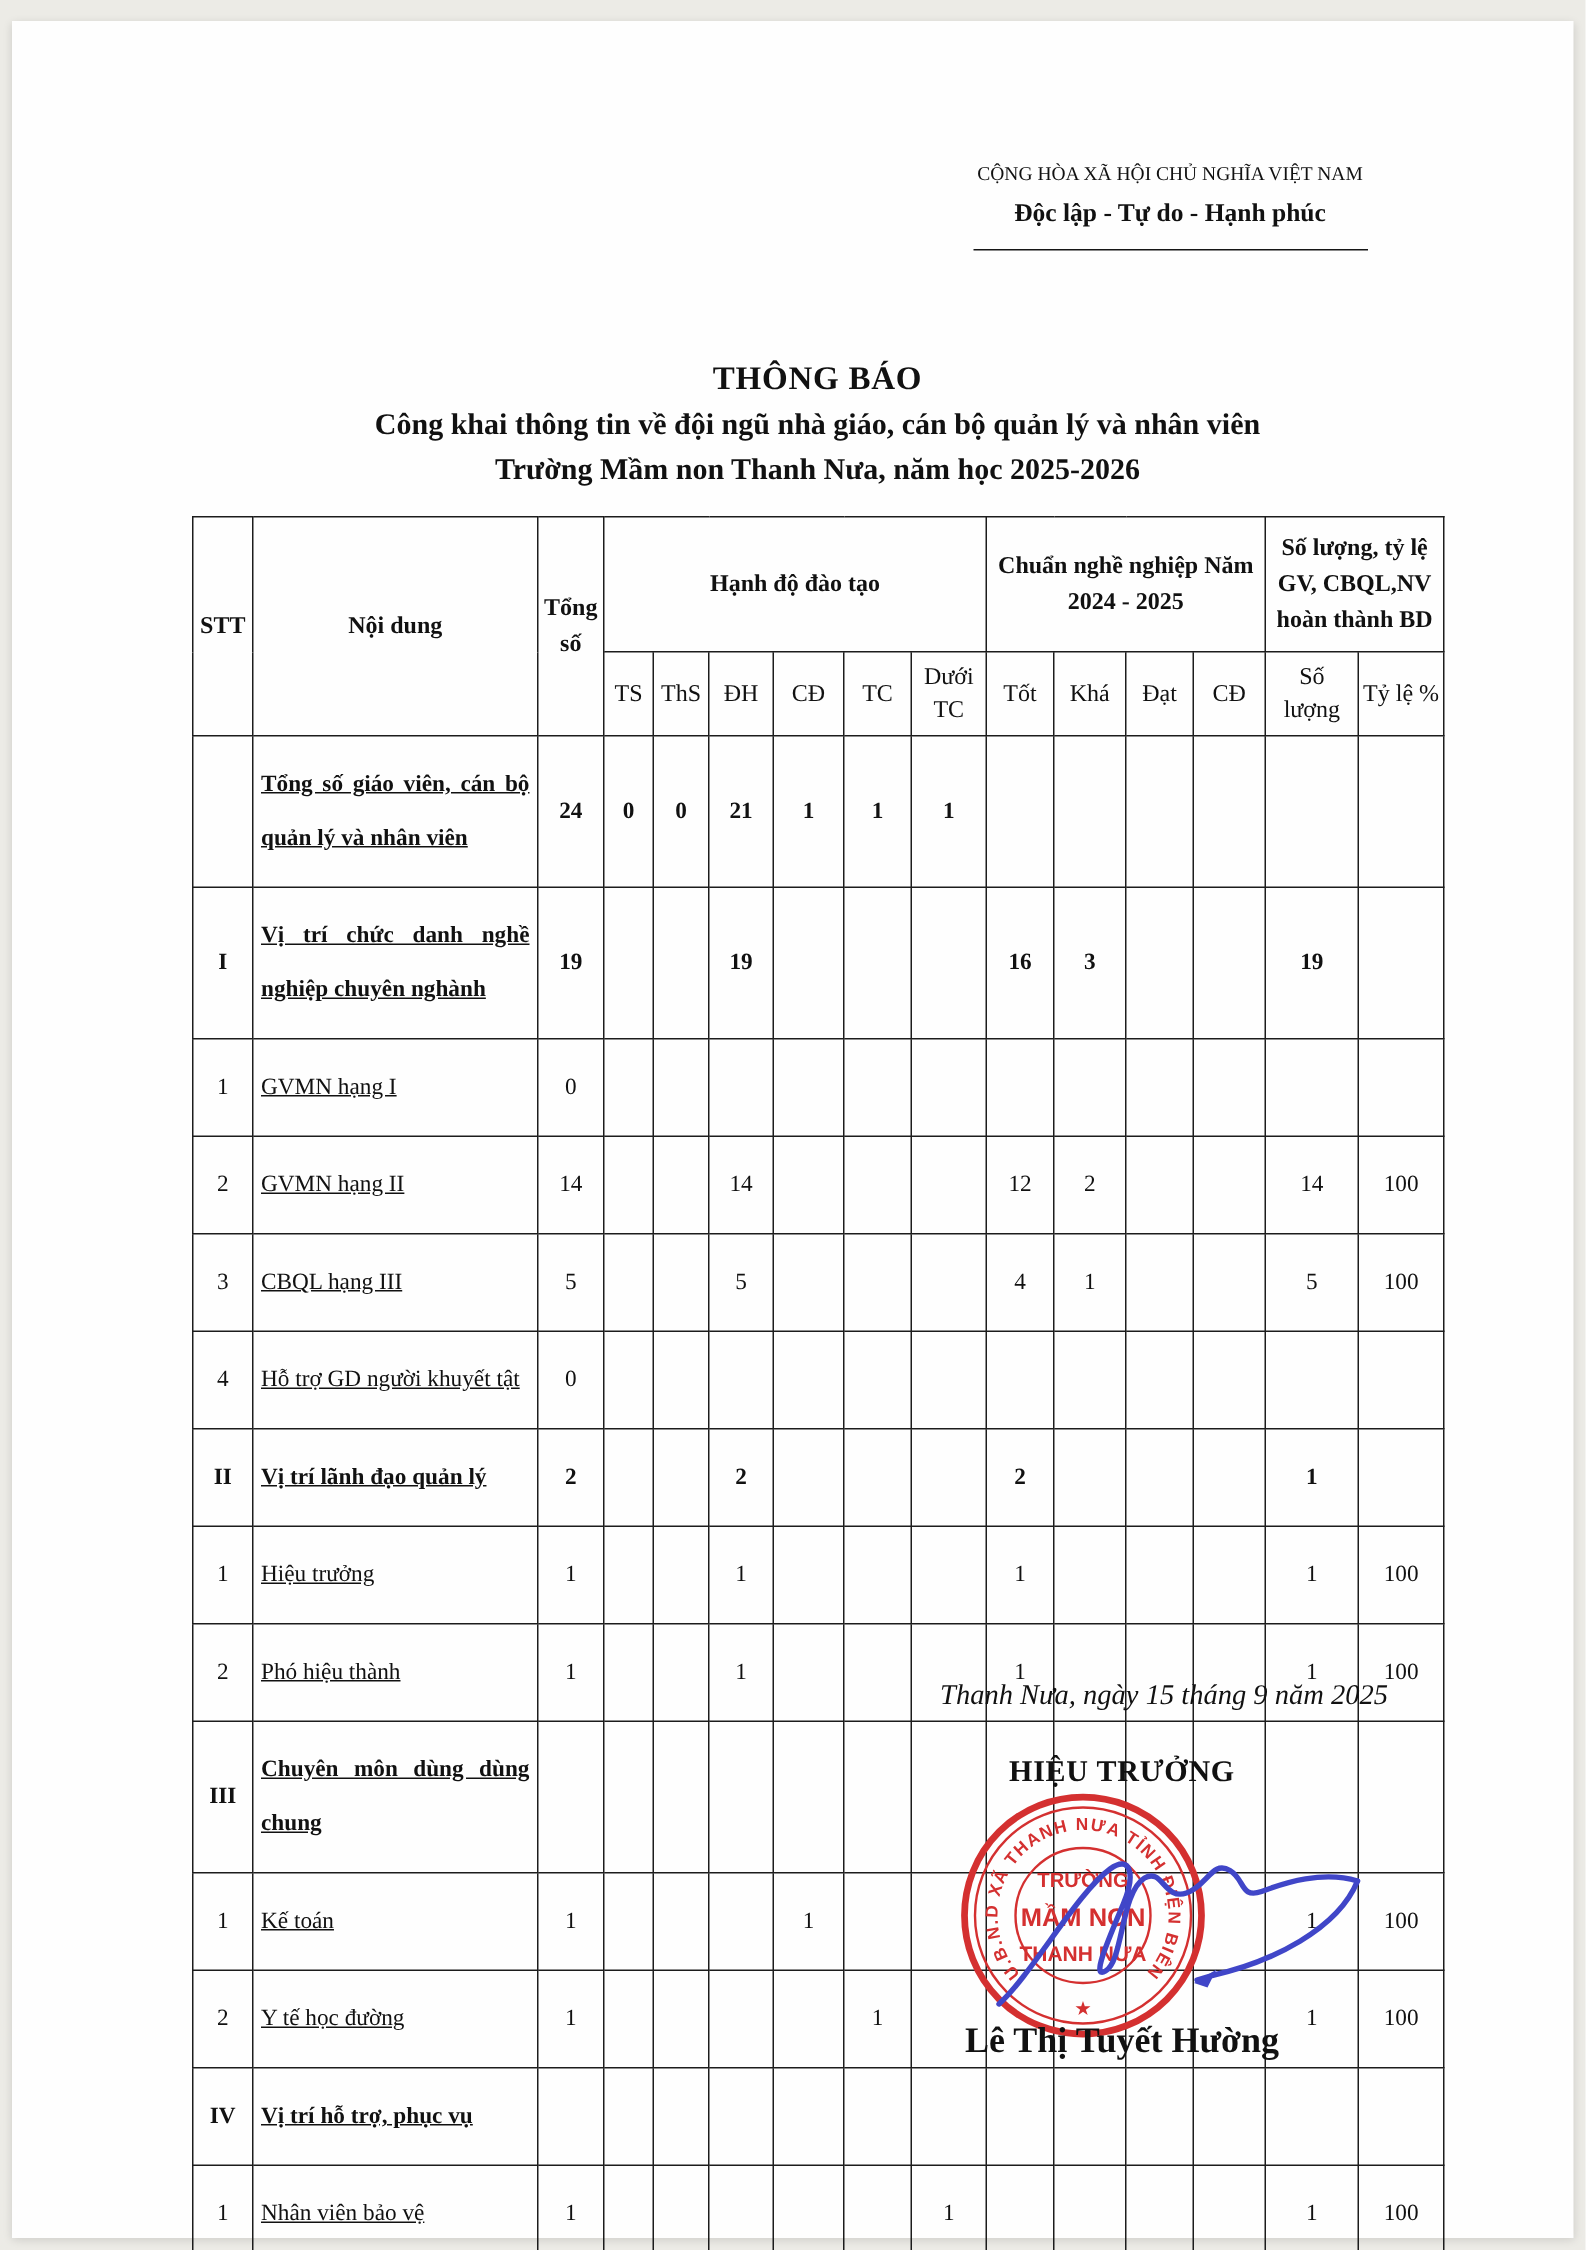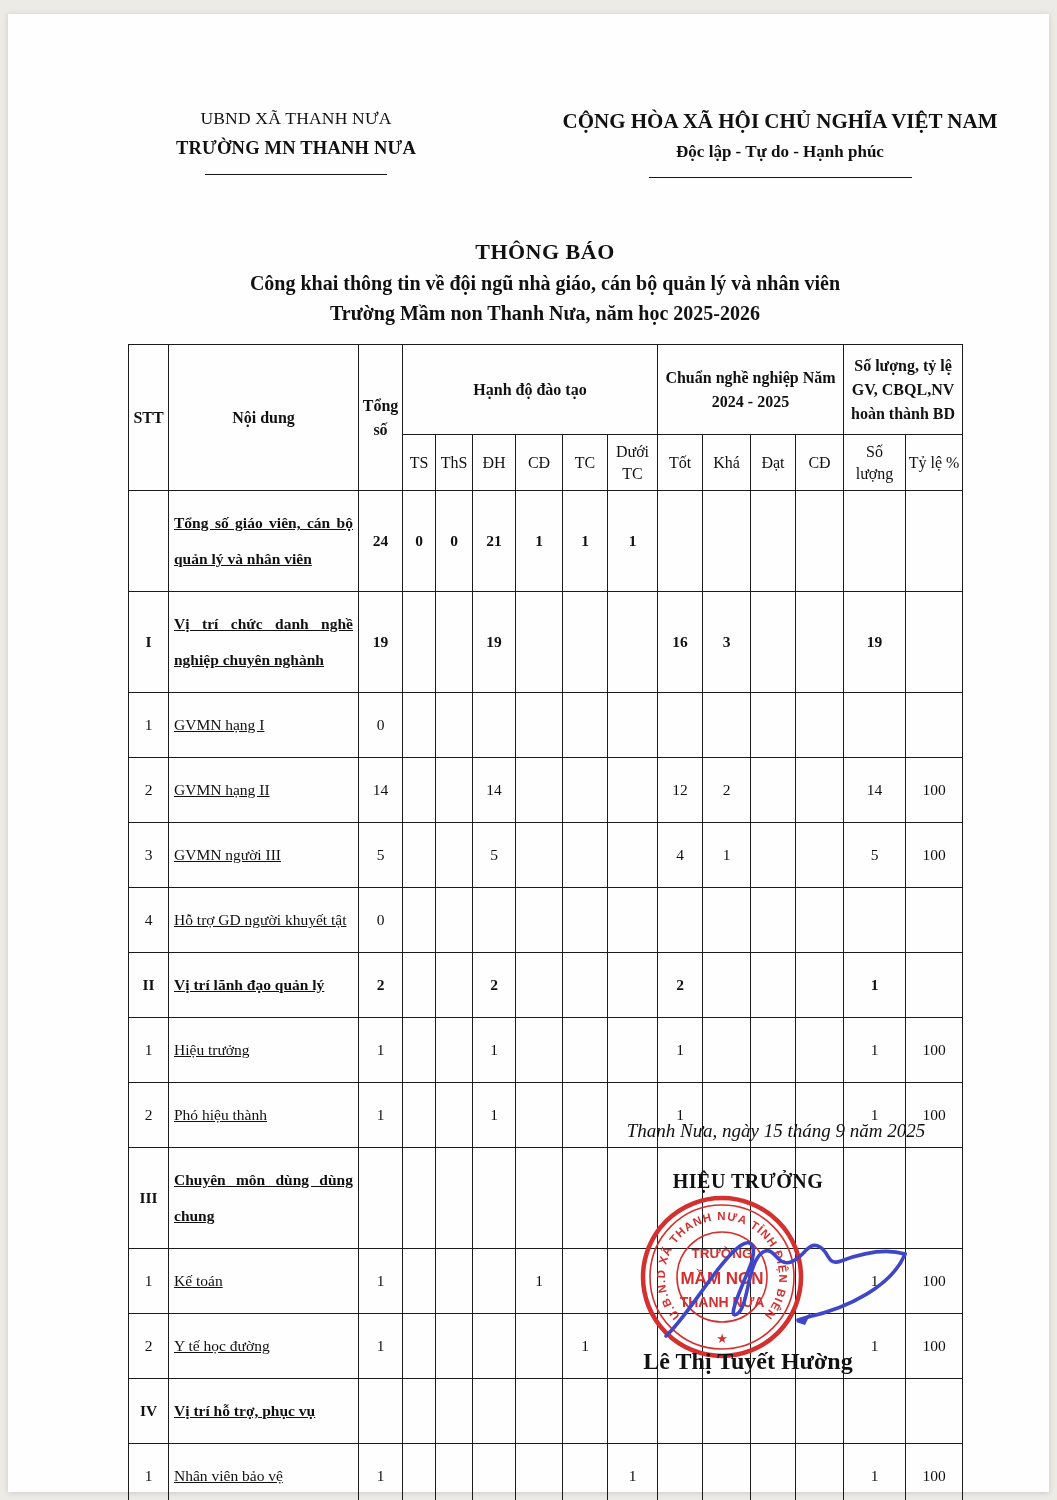--- a/index.html
+++ b/index.html
@@ -11,21 +11,21 @@
   .page{
     position:absolute;left:8px;top:14px;width:1041px;height:1478px;
     background:#fefefe;box-shadow:0 1px 6px rgba(0,0,0,.14);
   }
   
   .hdr{position:absolute;top:94px;text-align:center;line-height:1.25;}
   .hdr-left{left:93px;width:390px;}
   .hdr-right{left:552px;width:440px;}
   .h-l1{font-size:17.5px;letter-spacing:.2px;}
   .h-l2{font-size:18.5px;font-weight:bold;margin-top:7px;letter-spacing:.2px;}
-  .h-r1{font-size:21px;font-weight:bold;}
+  .h-r1{font-size:13px;font-weight:normal;}
   .h-r2{font-size:17px;font-weight:bold;margin-top:7px;text-align:center;}
   .rule{display:inline-block;border-bottom:1.8px solid #151515;margin-top:4px;}
   .rule-left{width:182px;}
   .rule-right{width:263px;}
   
   .title-block{position:absolute;left:120px;top:225px;width:834px;text-align:center;}
   .doc-title{font-size:22px;font-weight:bold;letter-spacing:.5px;}
   .doc-sub{font-size:20px;font-weight:bold;margin-top:7px;}
   
   table.staff{
@@ -50,25 +50,20 @@
     font-weight:bold;font-size:20px;letter-spacing:.5px;}
   .stamp-sig{position:absolute;left:552px;top:1126px;pointer-events:none;}
   .signer-name{position:absolute;left:515px;top:1334px;width:450px;text-align:center;
     font-weight:bold;font-size:24px;z-index:3;}
 </style>
 </head>
 <body>
 
 <div class="page">
 
-  <div class="hdr hdr-left">
-    <div class="h-l1">UBND XÃ THANH NƯA</div>
-    <div class="h-l2">TRƯỜNG MN THANH NƯA</div>
-    <span class="rule rule-left"></span>
-  </div>
   <div class="hdr hdr-right">
     <div class="h-r1">CỘNG HÒA XÃ HỘI CHỦ NGHĨA VIỆT NAM</div>
     <div class="h-r2">Độc lập - Tự do - Hạnh phúc</div>
     <span class="rule rule-right"></span>
   </div>
 
   <div class="title-block">
     <div class="doc-title">THÔNG BÁO</div>
     <div class="doc-sub">Công khai thông tin về đội ngũ nhà giáo, cán bộ quản lý và nhân viên</div>
     <div class="doc-sub">Trường Mầm non Thanh Nưa, năm học 2025-2026</div>
@@ -180,21 +175,21 @@
           <td class="num"></td>
           <td class="num">12</td>
           <td class="num">2</td>
           <td class="num"></td>
           <td class="num"></td>
           <td class="num">14</td>
           <td class="num">100</td>
         </tr>
         <tr style="height: 30px;">
           <td class="stt">3</td>
-          <td class="label single">GVMN người III</td>
+          <td class="label single">CBQL hạng III</td>
           <td class="num">5</td>
           <td class="num"></td>
           <td class="num"></td>
           <td class="num">5</td>
           <td class="num"></td>
           <td class="num"></td>
           <td class="num"></td>
           <td class="num">4</td>
           <td class="num">1</td>
           <td class="num"></td>

